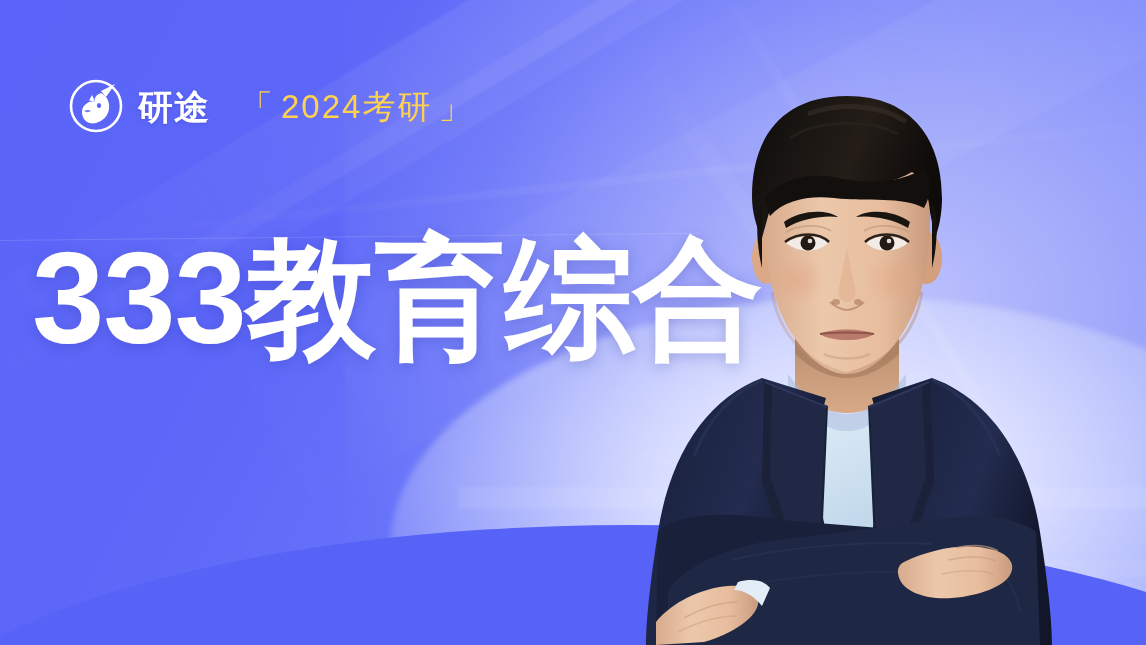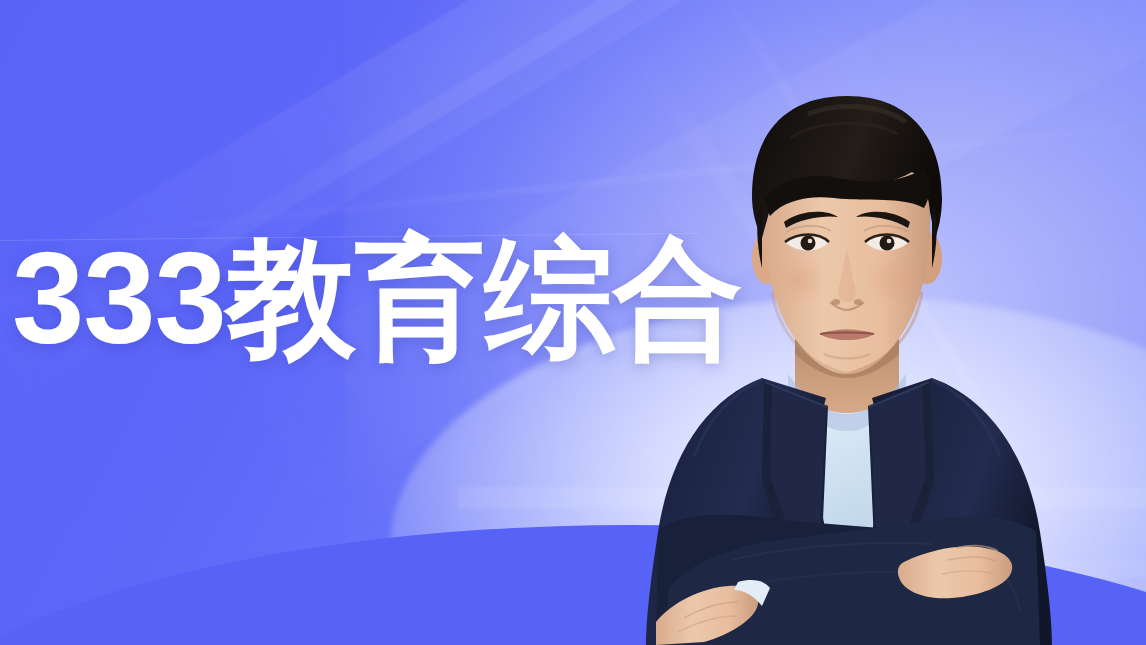--- a/index.html
+++ b/index.html
@@ -167,21 +167,21 @@
     white-space: nowrap;
     display: flex;
     align-items: center;
     gap: 6px;
   }
   .tagline .bk { font-size: 33px; font-weight: 400; }
 
   
   .title {
     position: absolute;
-    left: 12px;
+    left: 32px;
     top: 228px;
     z-index: 40;
     color: #ffffff;
     font-size: 130px;
     font-weight: 900;
     letter-spacing: -1px;
     line-height: 1.08;
     white-space: nowrap;
     text-shadow: 0 3px 14px rgba(45,52,160,0.26);
   }
@@ -356,16 +356,48 @@
       <path d="M208,272 C220,266 250,266 262,272 C250,280 220,280 208,272 Z" fill="#b9796b"></path>
       <path d="M208,272 C222,270 248,270 262,272" stroke="#8d5448" stroke-width="2" fill="none"></path>
 
       <path d="M212,292 C224,298 246,298 258,292" stroke="#c79a7b" stroke-width="2.5" fill="none" opacity=".5"></path>
 
       <path d="M160,230 C166,268 190,300 235,312" stroke="#c08f70" stroke-width="3" fill="none" opacity=".35"></path>
       <path d="M310,230 C304,268 280,300 235,312" stroke="#b5825f" stroke-width="3" fill="none" opacity=".4"></path>
     </svg>
   </div>
 
+  <div class="header">
+
+    <div class="logo-mark">
+      <svg viewBox="0 0 56 56">
+        <circle cx="28" cy="28" r="25" fill="none" stroke="#ffffff" stroke-width="2.6"></circle>
+
+        <path d="M33,13 L47,6 L38,19 Z" fill="#ffffff"></path>
+
+        <path d="M33,15
+                 C39,18 42,24 41,31
+                 C40,38 35,43 28,45
+                 C22,46.5 17,44 15,39
+                 C13,34 14,29 18,26
+                 C21,23.6 24,23 27,23.4
+                 C26,20 28,16.5 33,15 Z" fill="#ffffff"></path>
+
+        <path d="M24,17 L27,23.5 L21,22.5 Z" fill="#ffffff"></path>
+
+        <ellipse cx="31" cy="27.5" rx="2.1" ry="2.6" fill="#5b63f7"></ellipse>
+
+        <path d="M16,33 C18,31.5 21,31.5 23,33 C21,34.5 18,34.5 16,33 Z" fill="#5b63f7" opacity=".85"></path>
+      </svg>
+    </div>
+
+    <div class="brand-name">研途</div>
+
+    <div class="tagline">
+      <span class="bk">「</span>
+      <span>2024考研</span>
+      <span class="bk">」</span>
+    </div>
+  </div>
 
   <div class="title">333教育综合</div>
 
 </div>
 
 </body></html>

